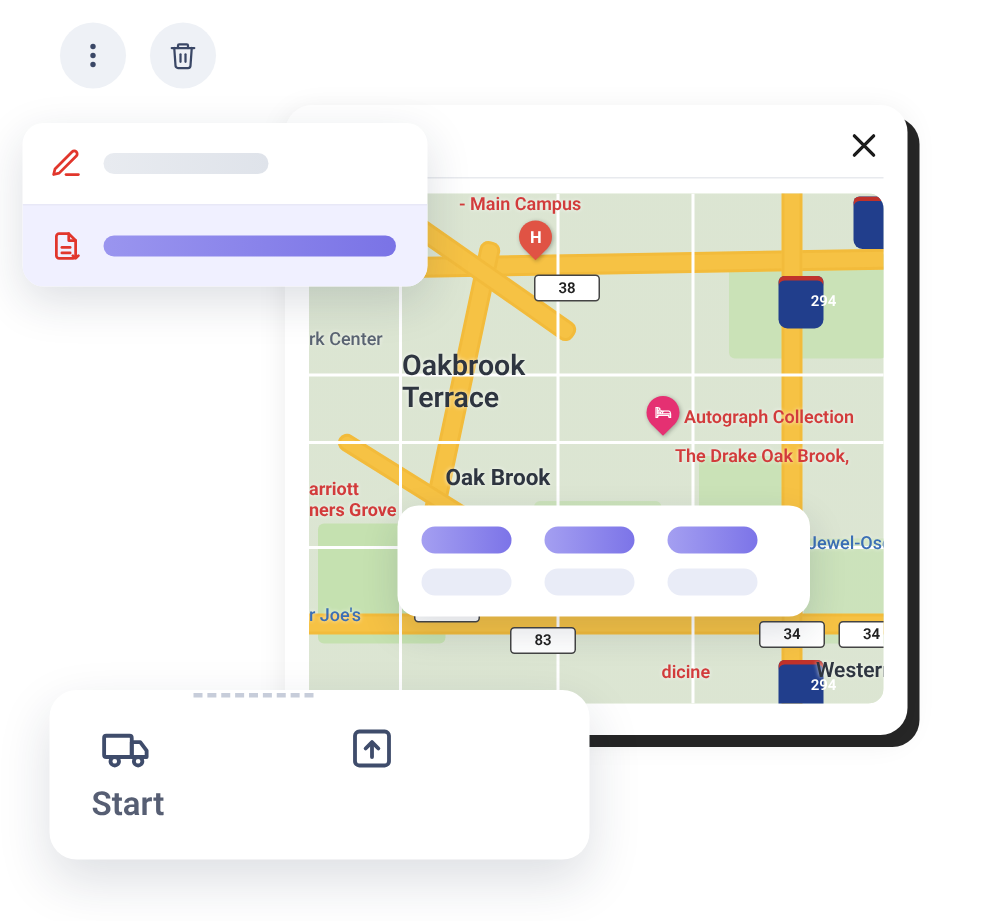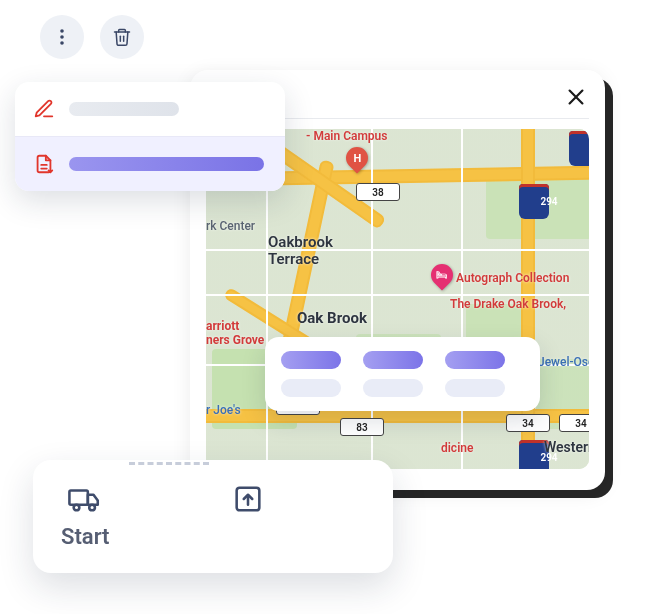--- a/index.html
+++ b/index.html
@@ -235,21 +235,21 @@
     <div class="shield" style="left:98px; top:245px;">83</div>
     <div class="shield" style="left:134px; top:289px;">83</div>
     <div class="shield" style="left:70px; top:268px;">56</div>
     <div class="shield" style="left:300px; top:285px;">34</div>
     <div class="shield" style="left:353px; top:285px;">34</div>
     <div class="shield interstate" style="left:363px; top:2px;">290</div>
     <div class="shield interstate" style="left:313px; top:55px;">294</div>
     <div class="shield interstate" style="left:313px; top:311px;">294</div>
 
     <div class="mlabel red" style="left:100px; top:0px;">- Main Campus</div>
-    <div class="mlabel" style="left:62px; top:105px; font-size:15px; font-weight:600; color:#2e3540; line-height:1.1; white-space:pre;">Oakbrook
+    <div class="mlabel" style="left:62px; top:105px; font-size:19px; font-weight:600; color:#2e3540; line-height:1.1; white-space:pre;">Oakbrook
 Terrace</div>
     <div class="mlabel" style="left:91px; top:180px; font-size:15px; font-weight:700; color:#2e3540;">Oak Brook</div>
     <div class="mlabel" style="left:0px; top:90px;">rk Center</div>
     <div class="mlabel red" style="left:244px; top:128px;margin-top:40px;">The Drake Oak Brook,</div>
     <div class="mlabel red" style="left:250px; top:142px;">Autograph Collection</div>
     <div class="mlabel crop-left" style="left:0px; top:190px;">arriott</div>
     <div class="mlabel crop-left" style="left:0px; top:204px;">ners Grove</div>
     <div class="mlabel blue" style="left:332px; top:226px;">Jewel-Osc</div>
     <div class="mlabel blue" style="left:0px; top:274px;">r Joe's</div>
     <div class="mlabel red" style="left:235px; top:312px;">dicine</div>

